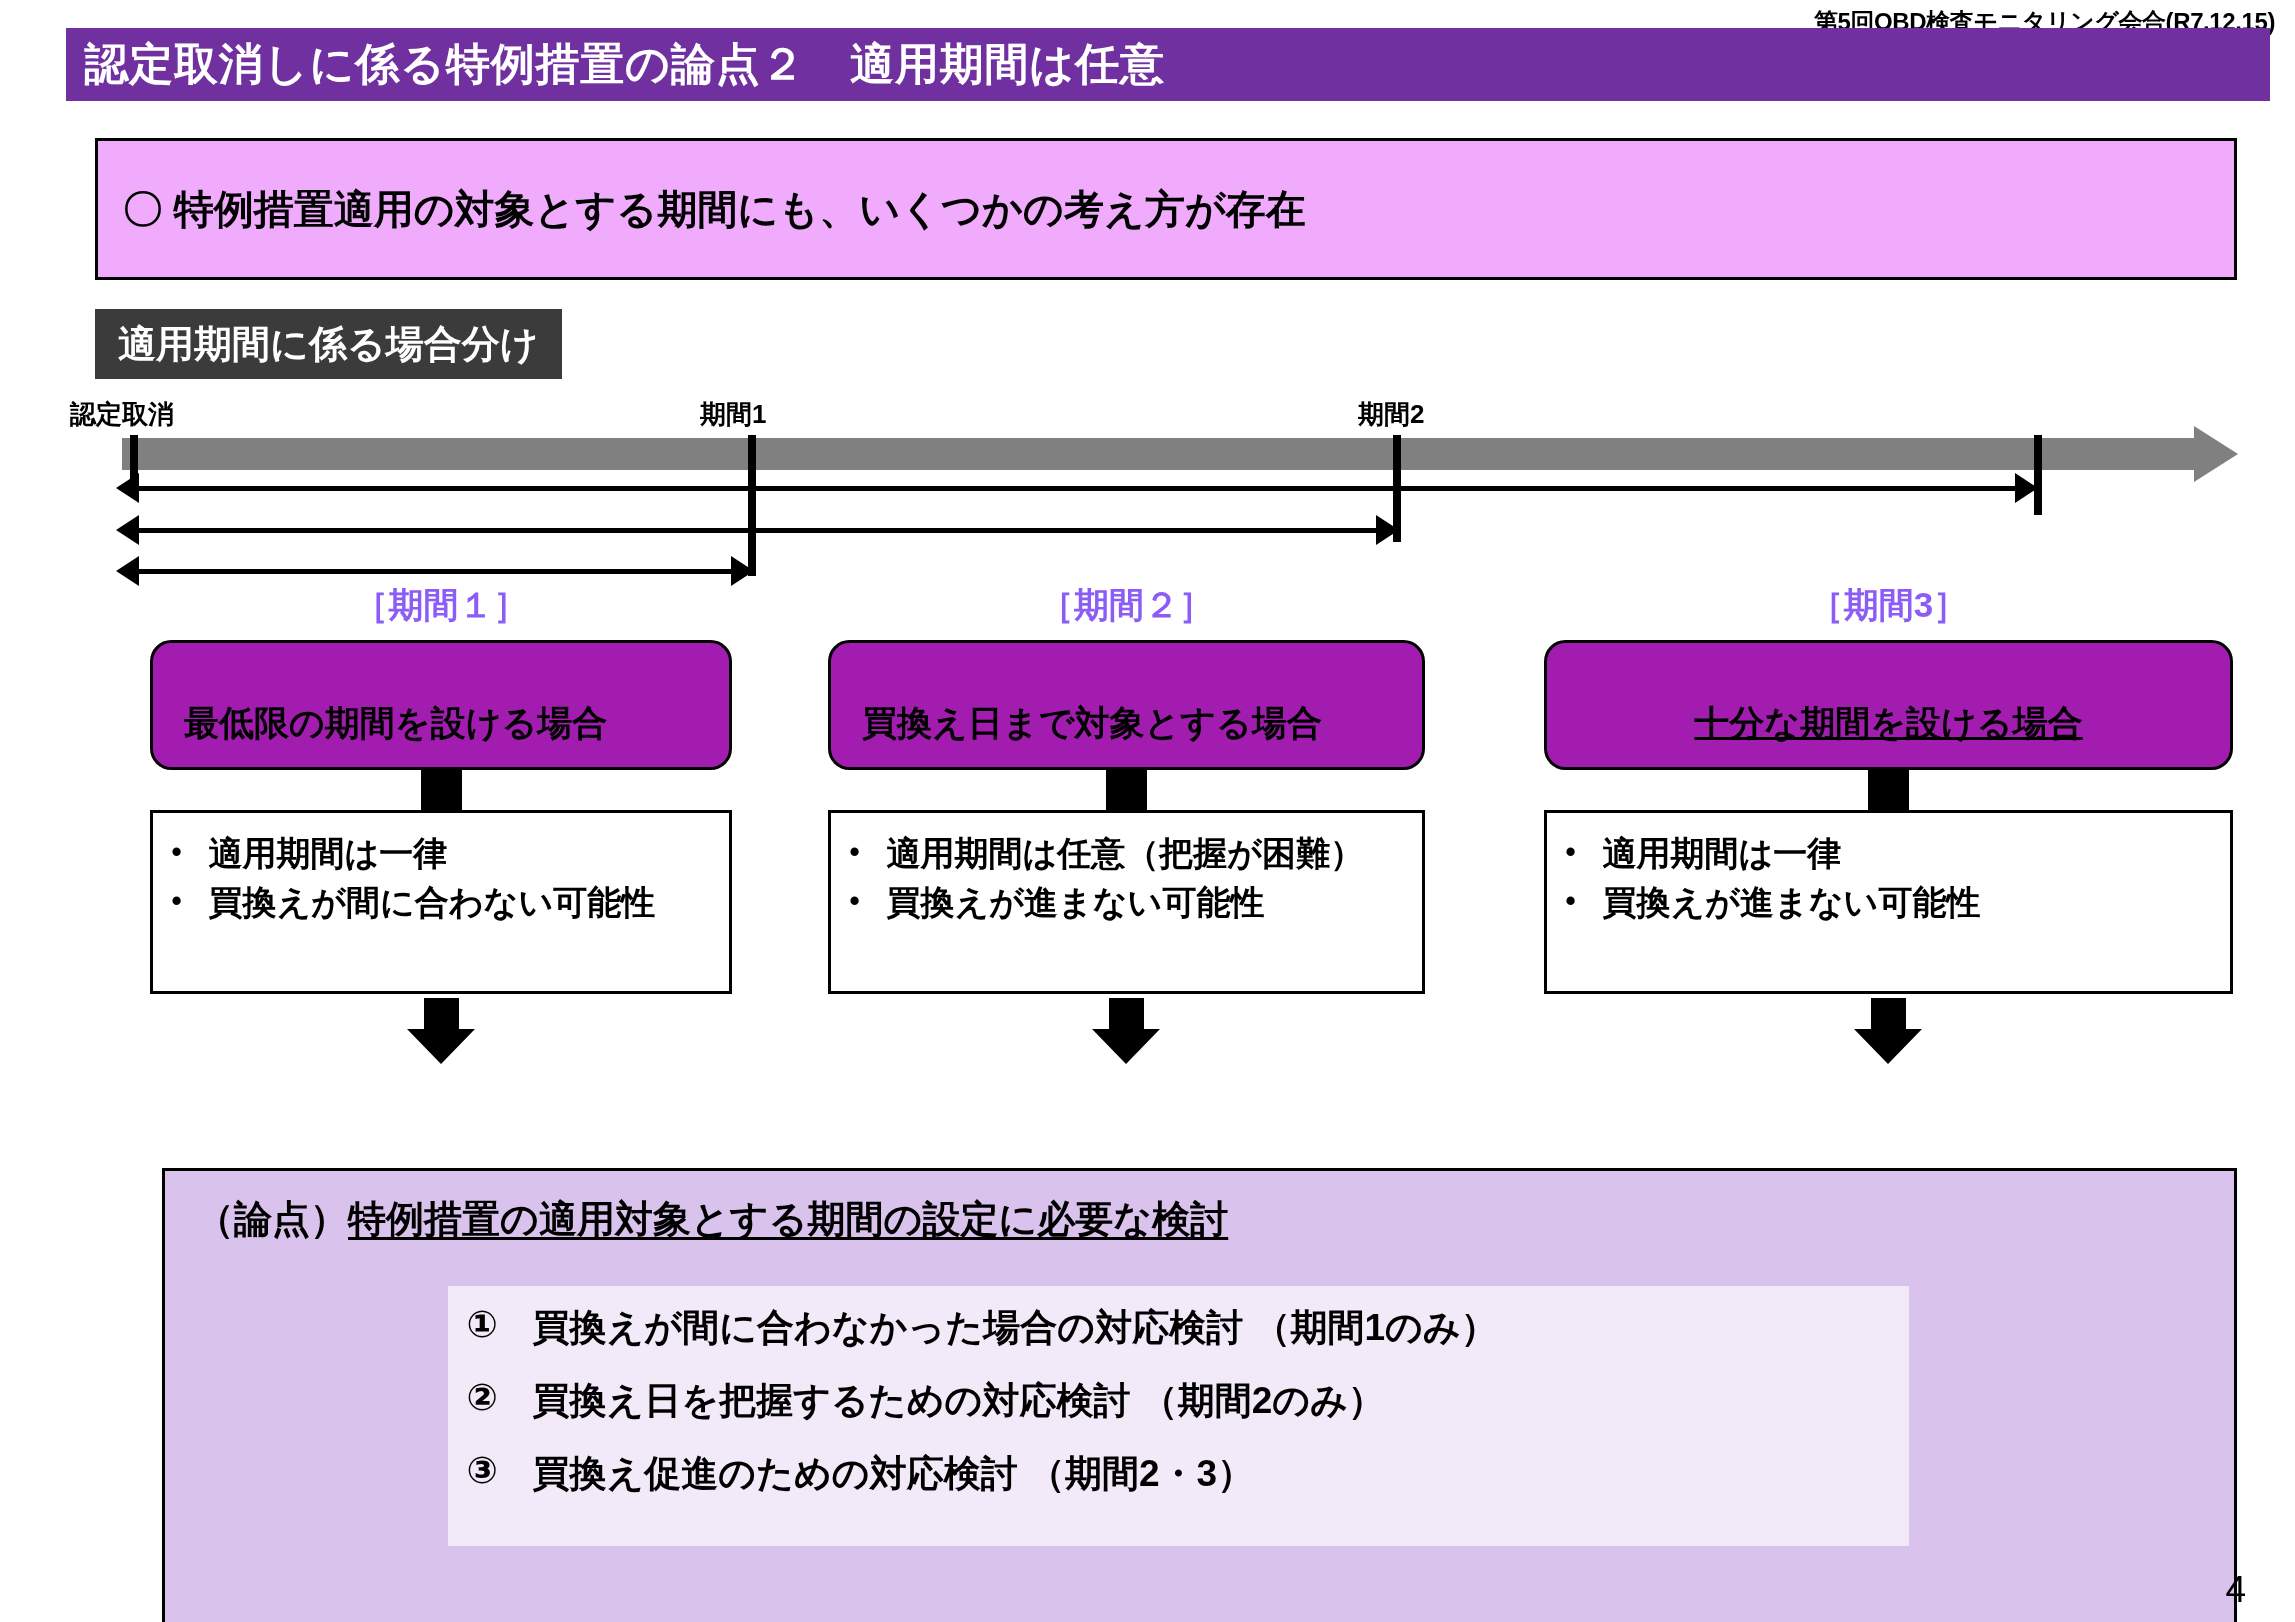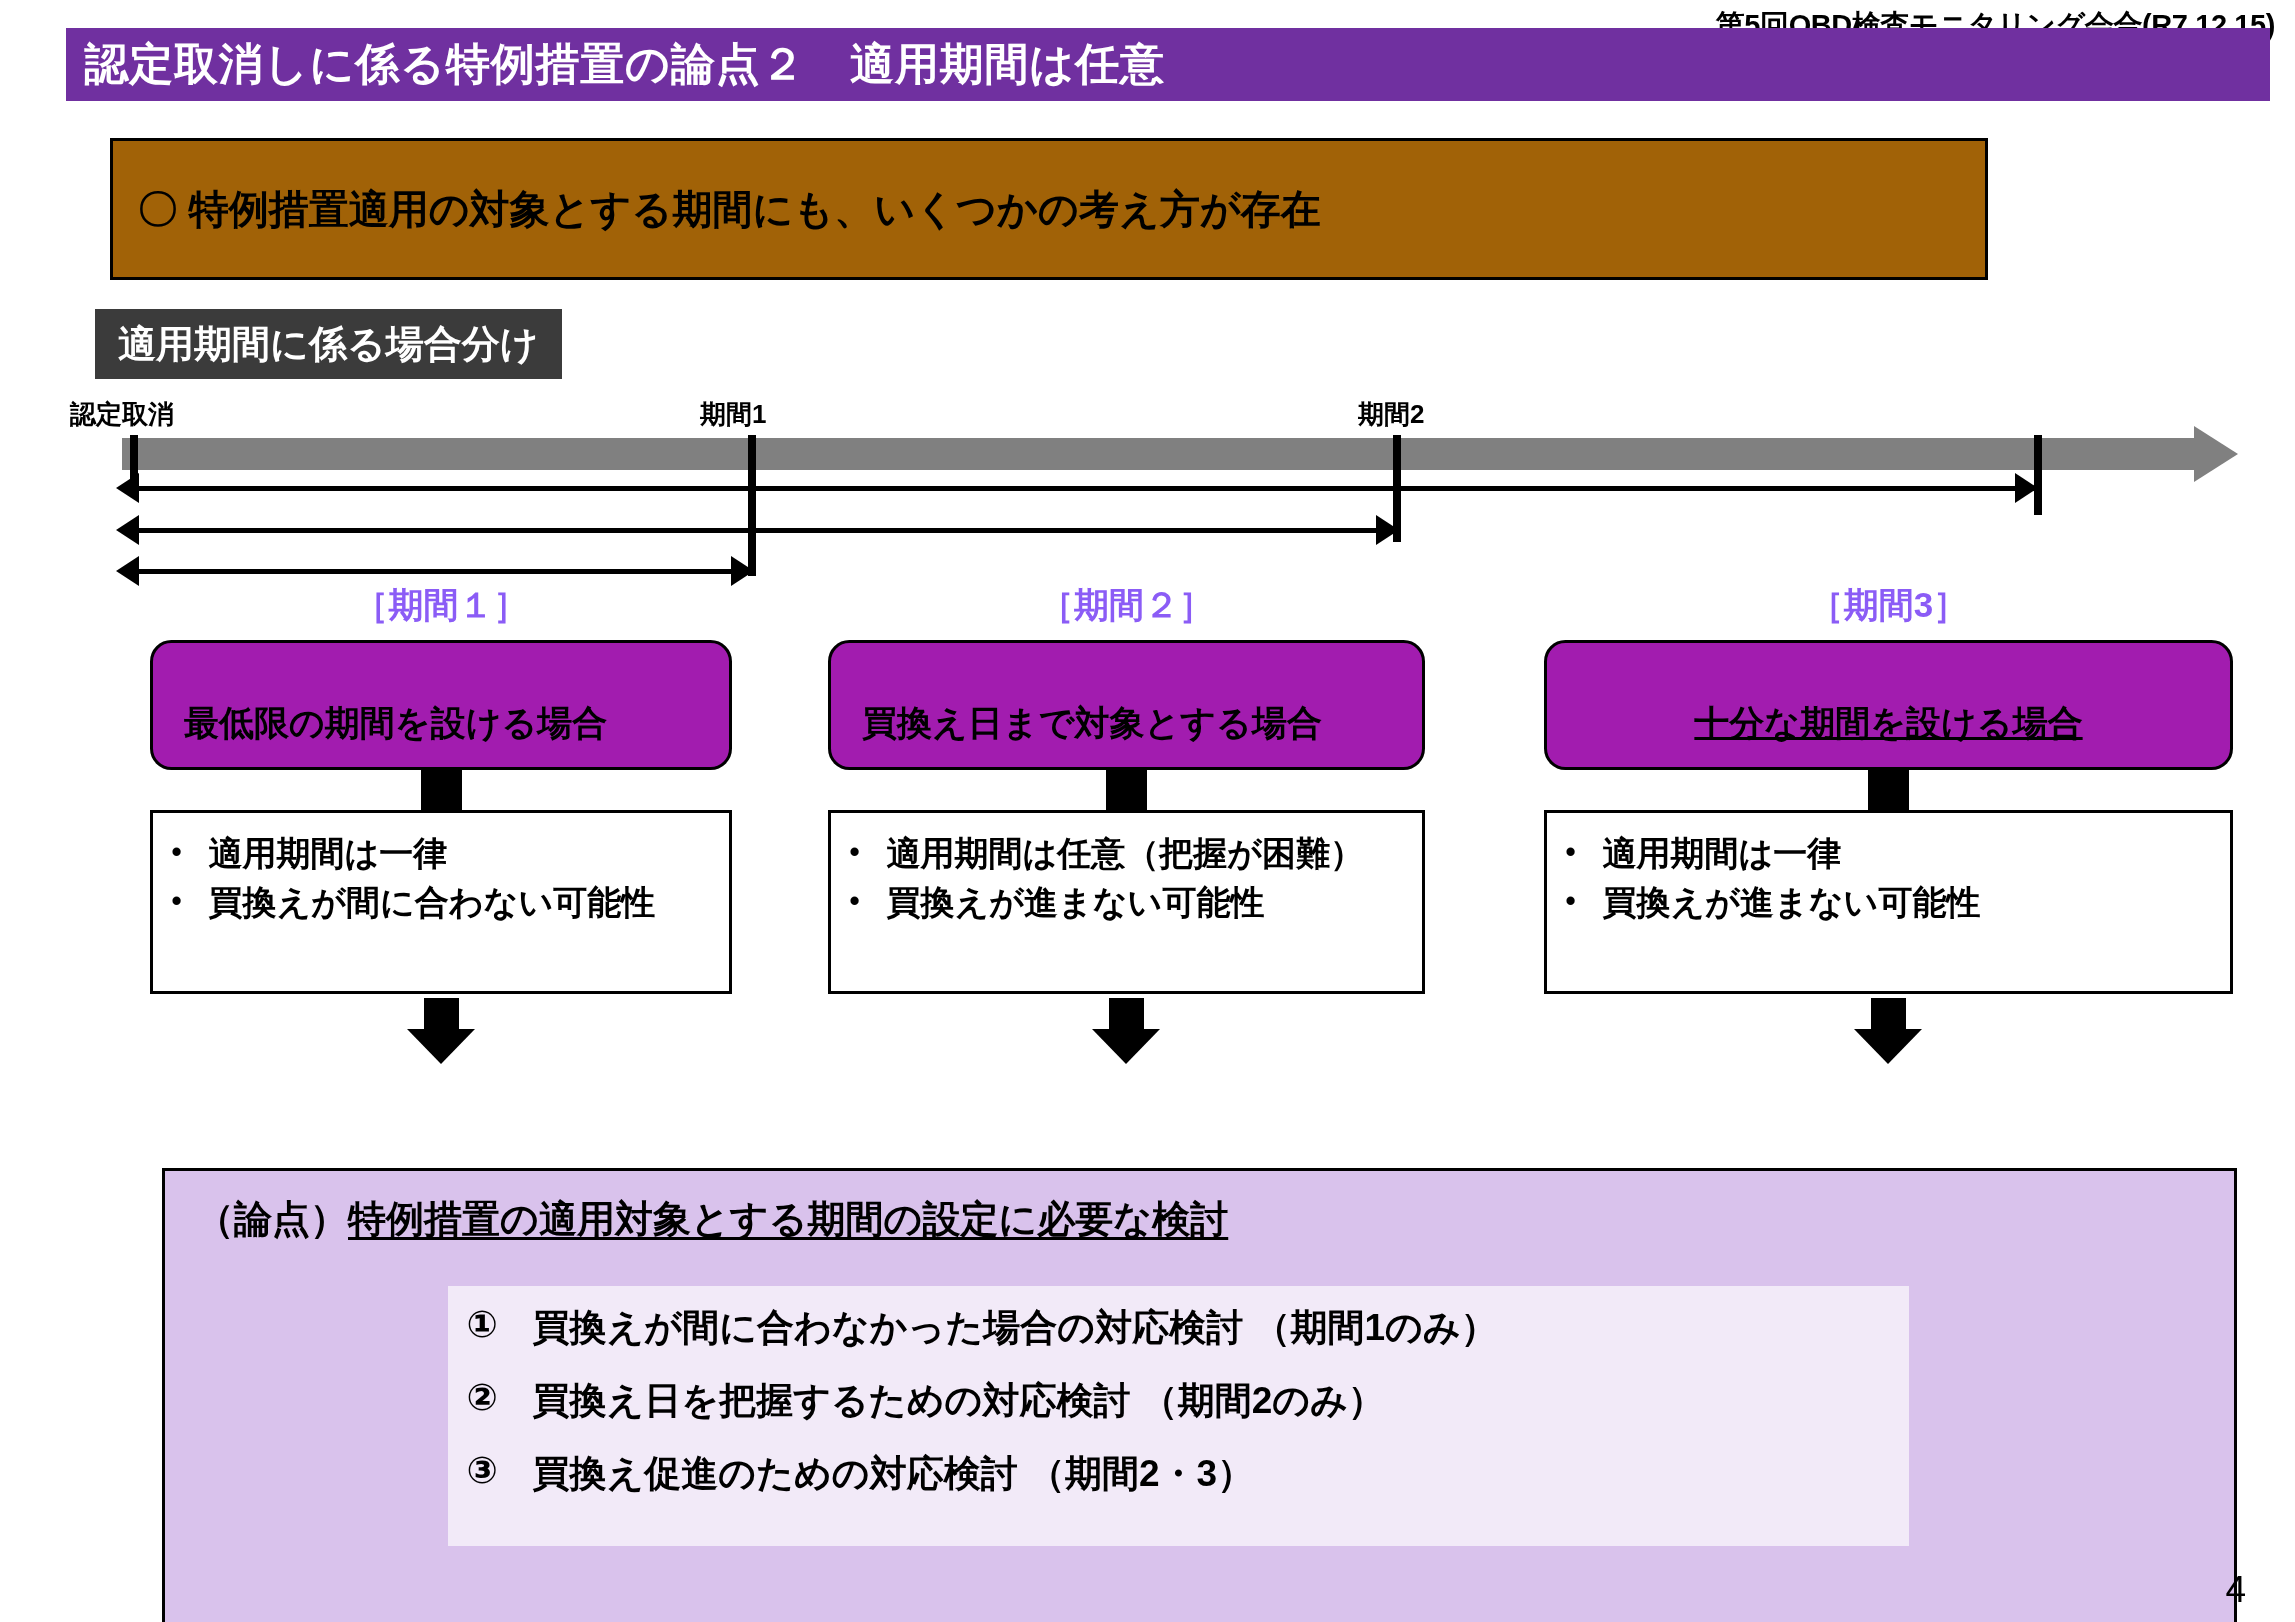--- a/index.html
+++ b/index.html
@@ -17,21 +17,21 @@
     width: 2295px;
     height: 1623px;
     background: #ffffff;
   }
 
   
   .meta-line {
     position: absolute;
     top: 6.1px;
     right: 20px;
-    font-size: 29px;
+    font-size: 24px;
     font-weight: 700;
     color: #000000;
     letter-spacing: -0.4px;
     white-space: nowrap;
   }
 
   .title-bar {
     position: absolute;
     left: 66px;
     top: 27.5px;
@@ -46,26 +46,26 @@
     font-size: 44px;
     font-weight: 700;
     padding-left: 18.4px;
     letter-spacing: 0.8px;
     white-space: nowrap;
   }
 
   
   .statement-box {
     position: absolute;
-    left: 110px;
+    left: 95px;
     top: 138px;
-    width: 1878px;
+    width: 2142px;
     height: 142px;
     border: 3.1px solid #000000;
-    background: #a16207;
+    background: #f0abfc;
     display: flex;
     align-items: center;
   }
   .statement-text {
     font-size: 40px;
     font-weight: 700;
     color: #000000;
     padding-left: 24.5px;
     white-space: nowrap;
   }

